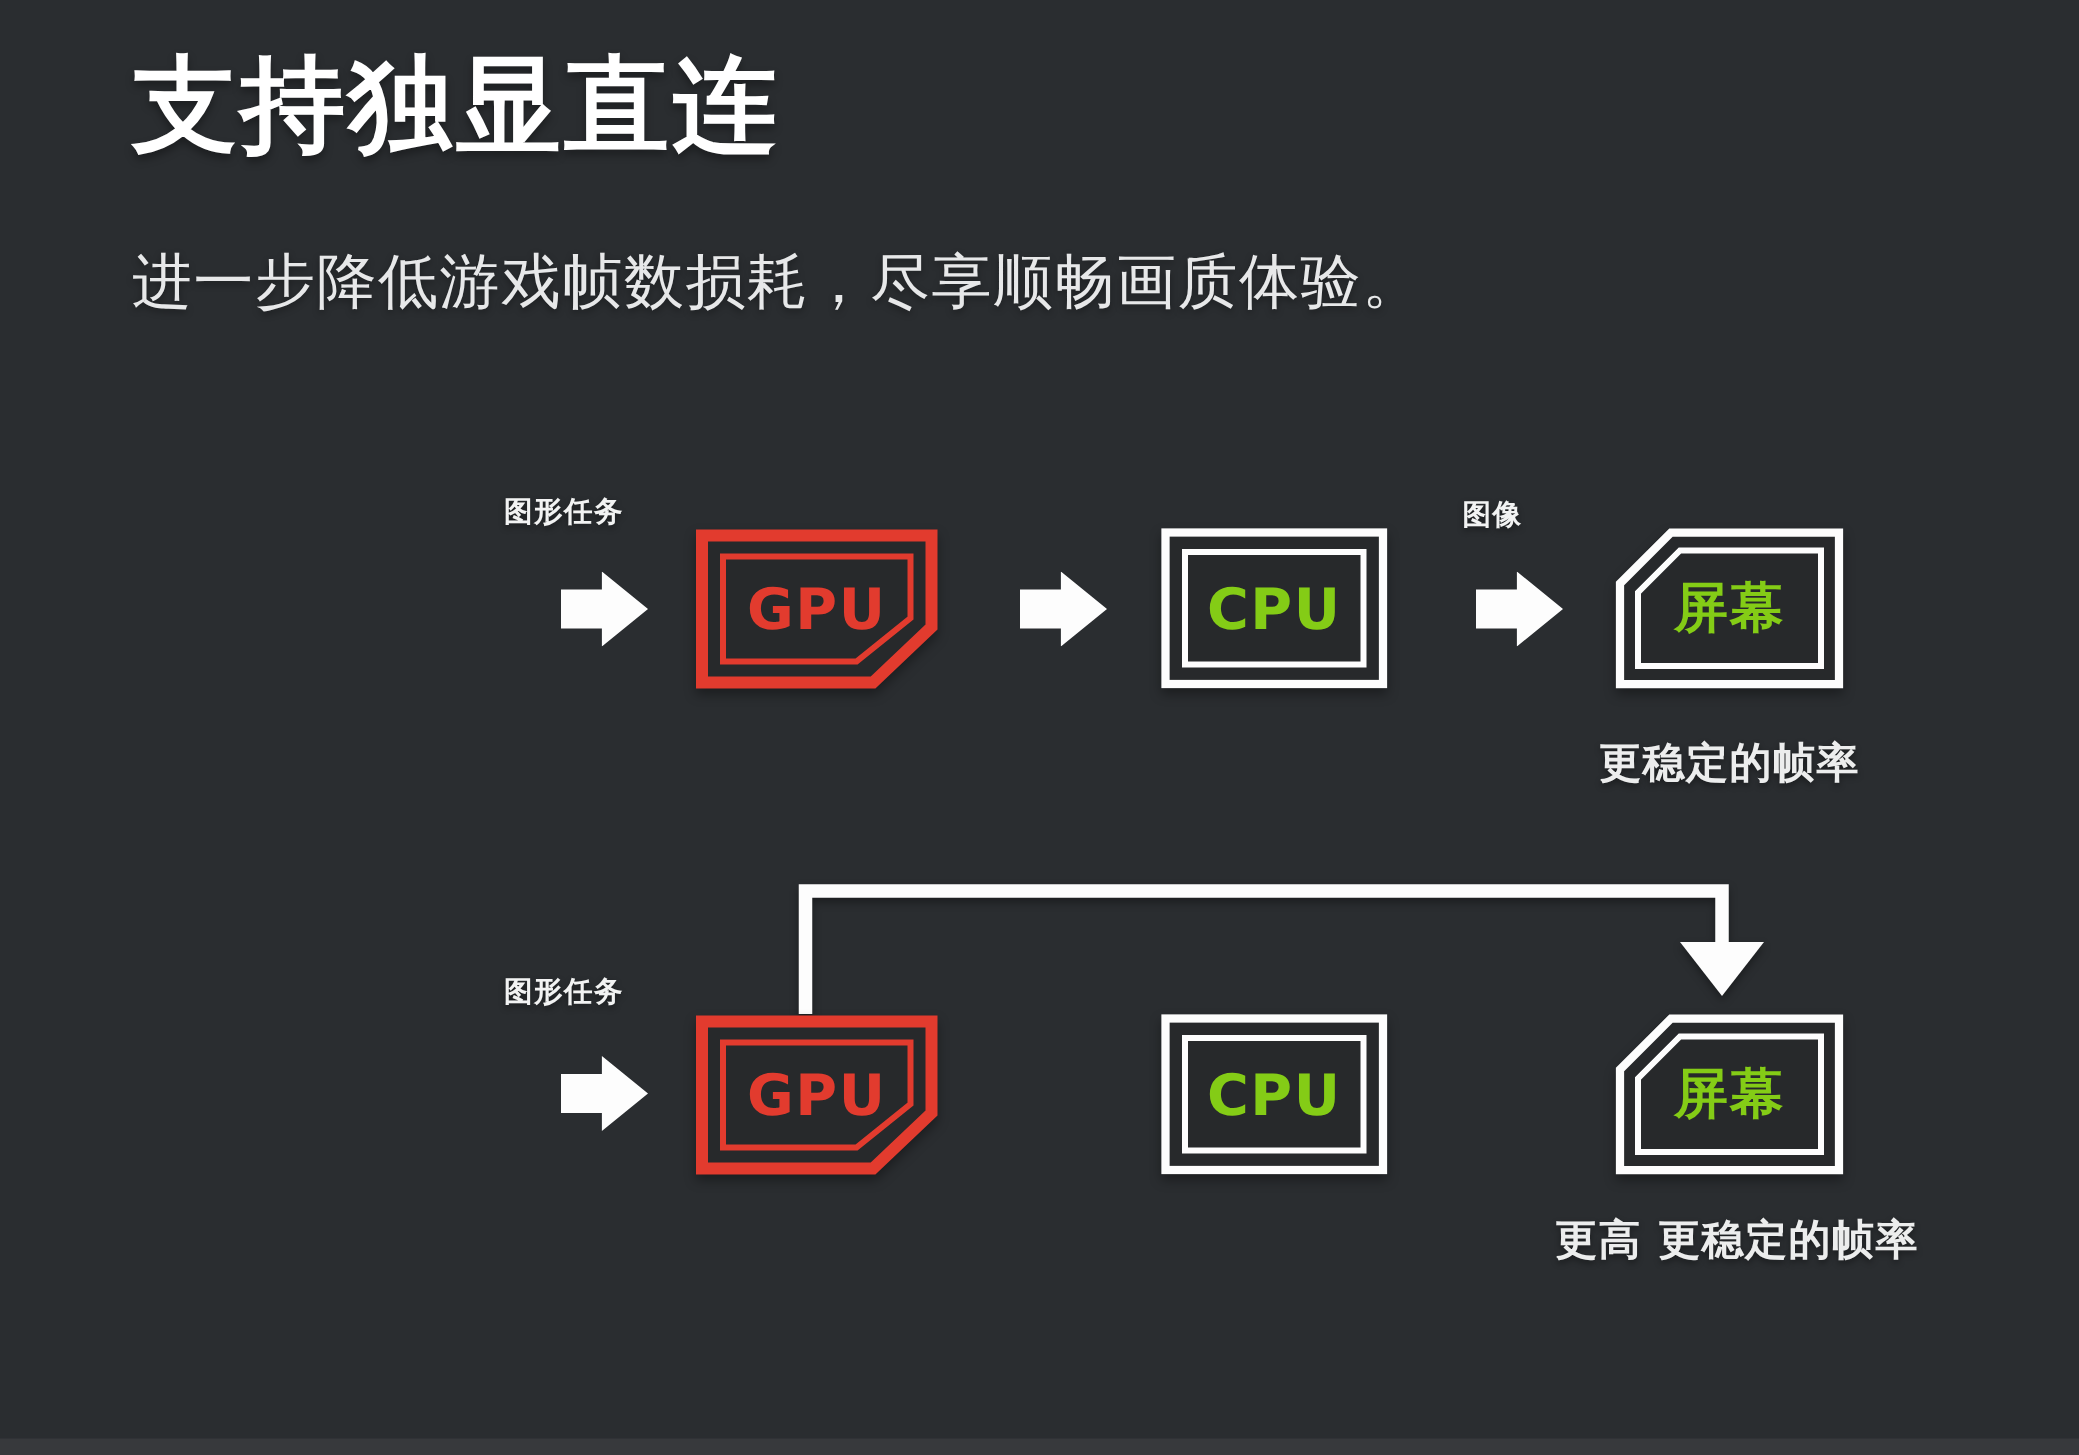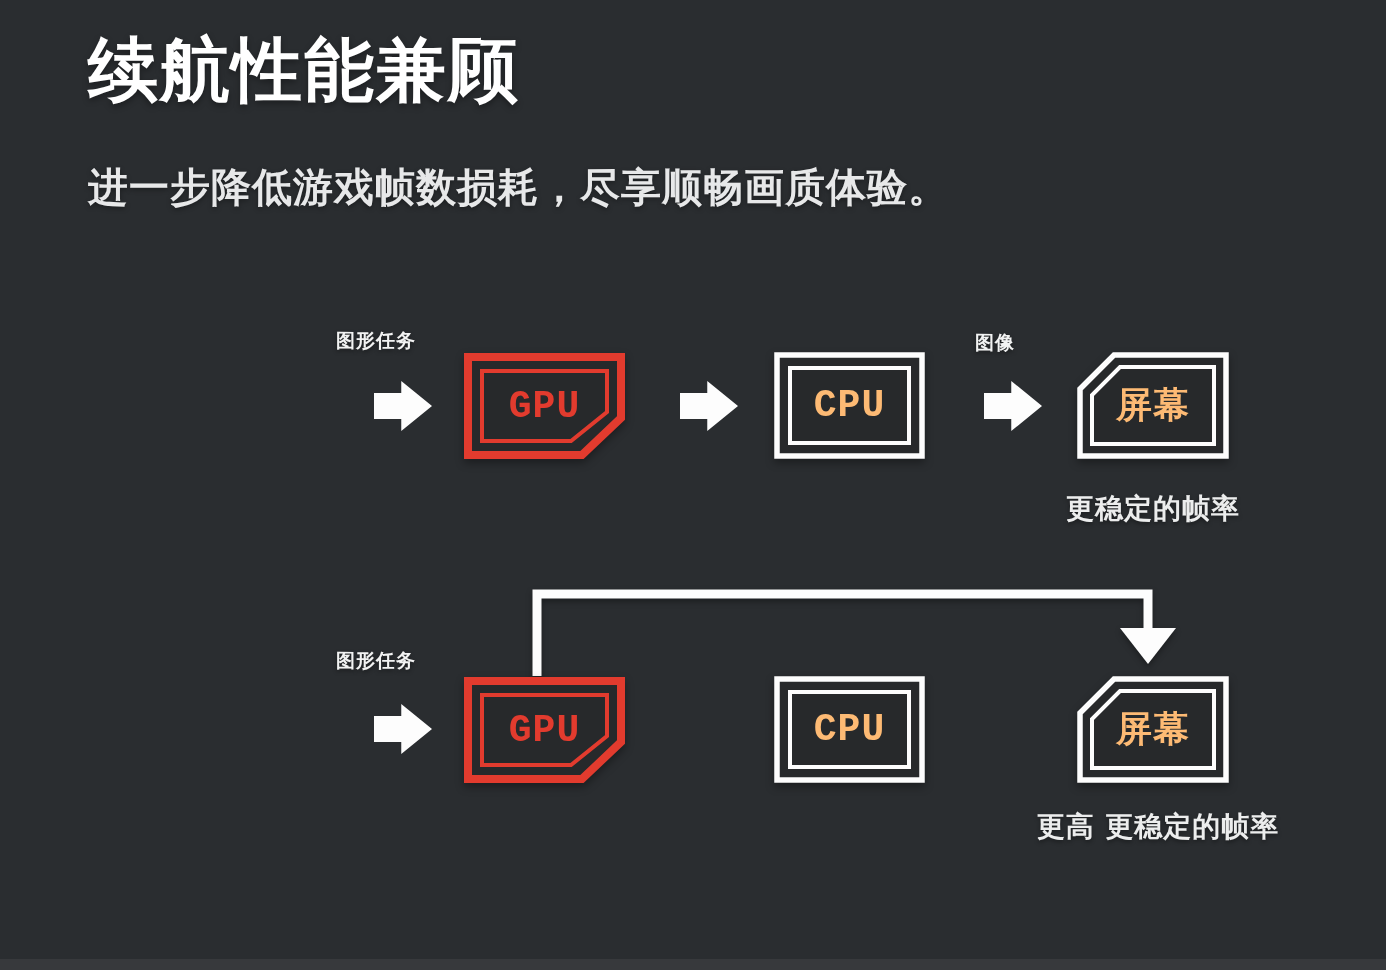--- a/index.html
+++ b/index.html
@@ -17,21 +17,21 @@
     left: 88px; top: 24px;
     font-size: 70px;
     font-weight: bold;
     color: #ffffff;
     letter-spacing: 2px;
     text-shadow: 0 3px 6px rgba(0,0,0,0.35);
   }
   .page-subtitle {
     left: 88px; top: 160px;
     font-size: 40px;
-    font-weight: bold;
+    font-weight: normal;
     color: #e7e8e9;
     letter-spacing: 1px;
     text-shadow: 0 2px 5px rgba(0,0,0,0.35);
   }
   .row-label {
     left: 88px;
     width: 240px;
     font-size: 52px;
     font-weight: bold;
     color: #ffffff;
@@ -56,45 +56,45 @@
     text-shadow: 0 2px 4px rgba(0,0,0,0.4);
     white-space: nowrap;
     transform: translateX(-50%);
   }
   .flow-arrow {
     width: 58px; height: 50px;
     background: #fdfdfd;
     clip-path: polygon(0 24%, 47% 24%, 47% 0, 100% 50%, 47% 100%, 47% 76%, 0 76%);
     filter: drop-shadow(0 3px 3px rgba(0,0,0,0.35));
   }
-  .chip { filter: drop-shadow(0 4px 4px rgba(0,0,0,0.35)); font-family: Liberation Mono, monospace; }
+  .chip { filter: drop-shadow(0 4px 4px rgba(0,0,0,0.35)); }
   .chip svg { position: absolute; left: 0; top: 0; }
   .chip-label {
     position: absolute;
     left: 0; top: 0; width: 100%; height: 100%;
     display: flex; align-items: center; justify-content: center;
     font-weight: bold;
     letter-spacing: 1px;
     white-space: nowrap;
   }
   .chip-label.en { font-size: 38px; }
   .chip-label.cn { font-size: 36px; }
-  .white-text { color: #fdba74; }
+  .white-text { color: #84cc16; }
   .red-text { color: #e23b2e; }
   .bottom-strip {
     left: 0; bottom: 0; width: 100%; height: 11px;
     background: #37393c;
   }
 </style>
 </head>
 <body>
 
 <div class="stage">
 
-  <div class="abs page-title">续航性能兼顾</div>
+  <div class="abs page-title">支持独显直连</div>
   <div class="abs page-subtitle">进一步降低游戏帧数损耗，尽享顺畅画质体验。</div>
 
 
   <div class="abs small-label" style="left:336px; top:328px;">图形任务</div>
 
   <div class="abs flow-arrow" style="left:374px; top:381px;"></div>
 
   <div class="abs chip" style="left:463px; top:352px; width:163px; height:108px;">
     <svg width="163" height="108" viewBox="0 0 163 108">
       <path d="M5 5 H158 V66 L119 103 H5 Z" fill="#27292b" stroke="#e23b2e" stroke-width="8"></path>

